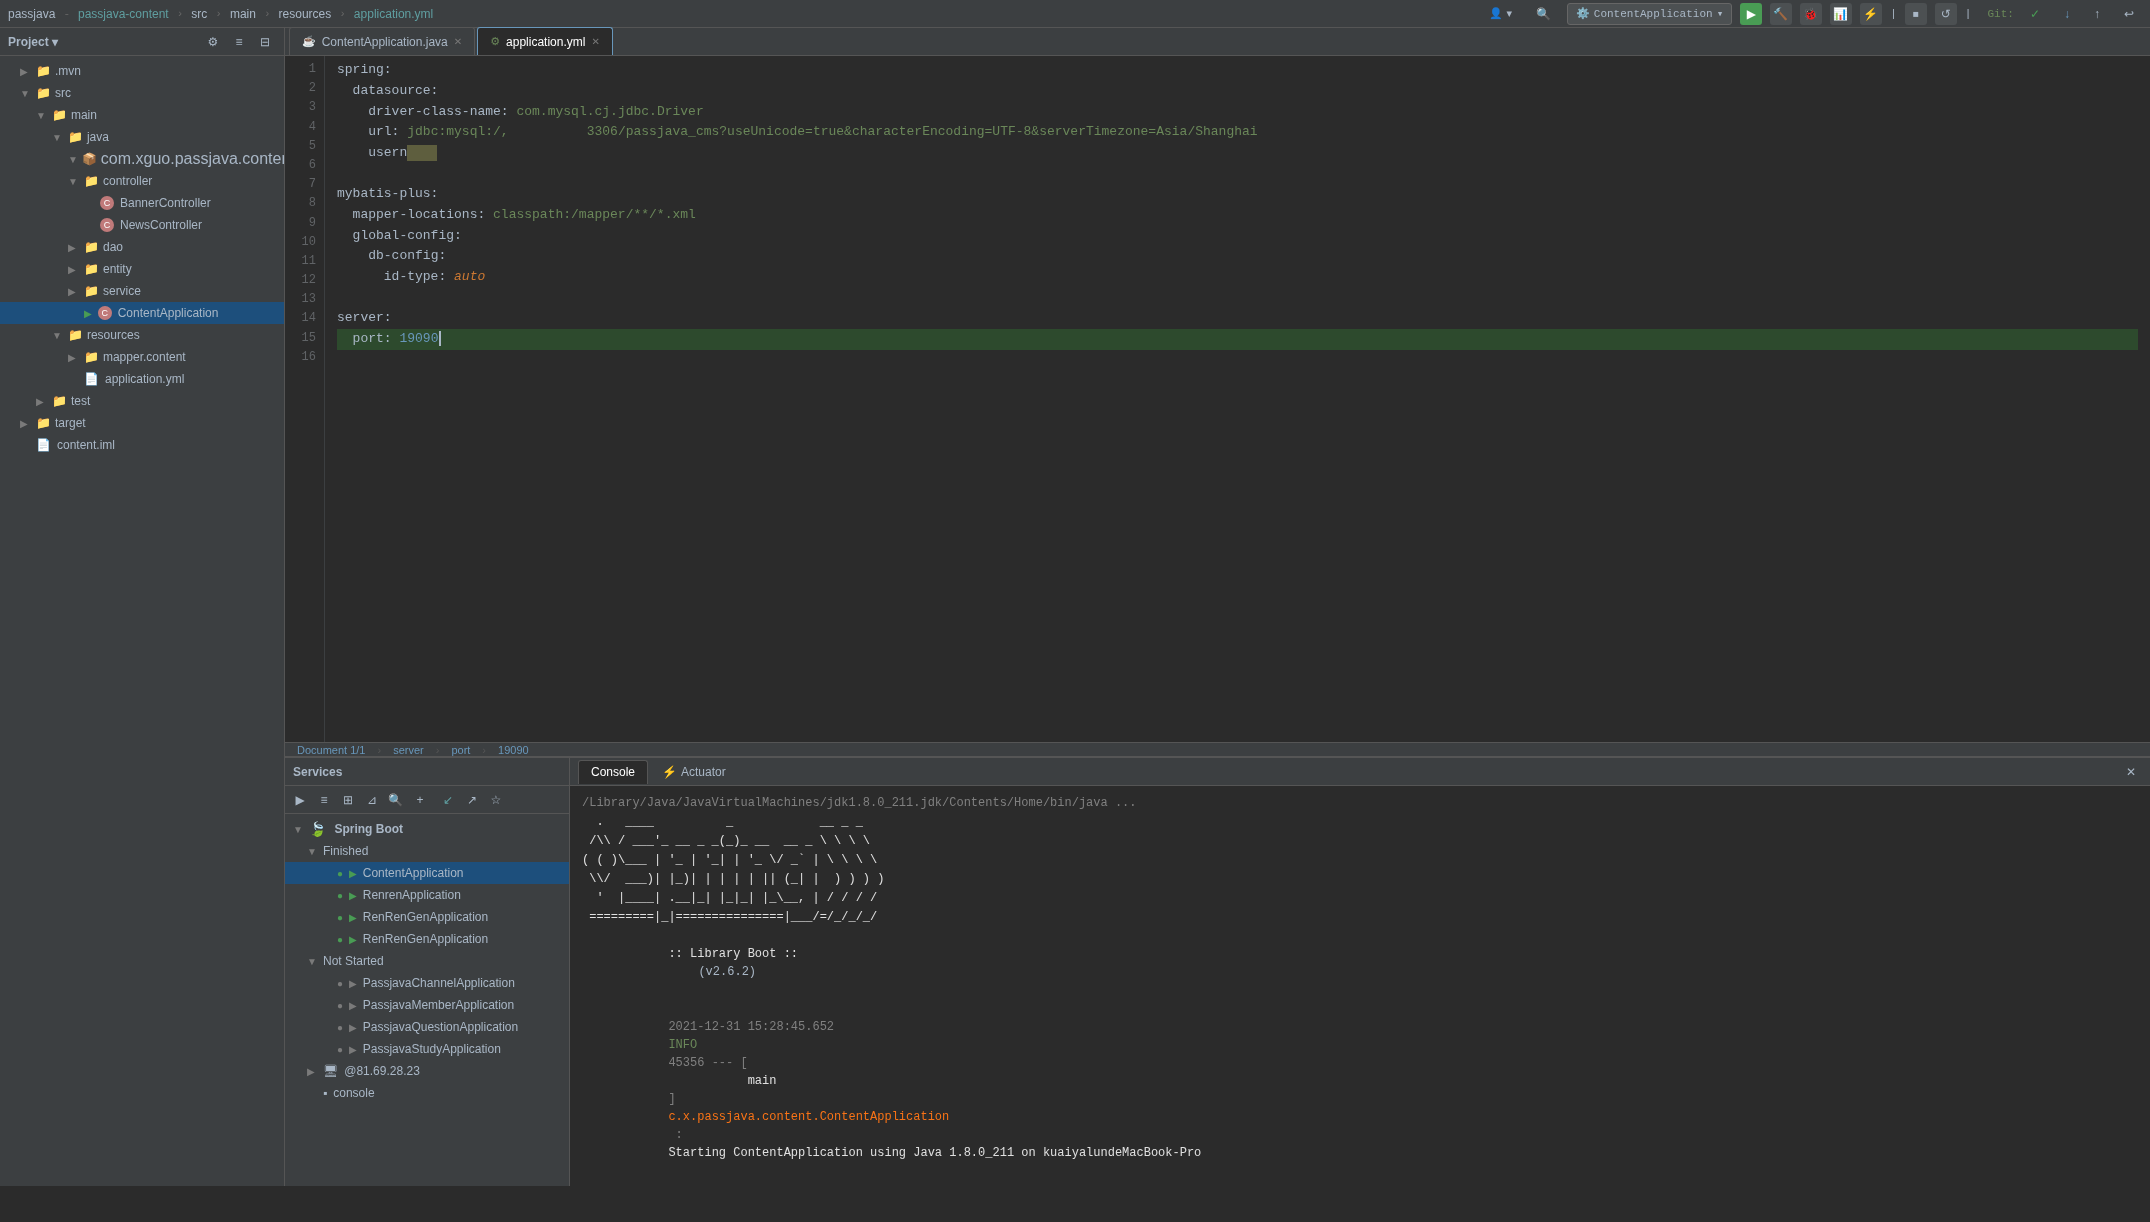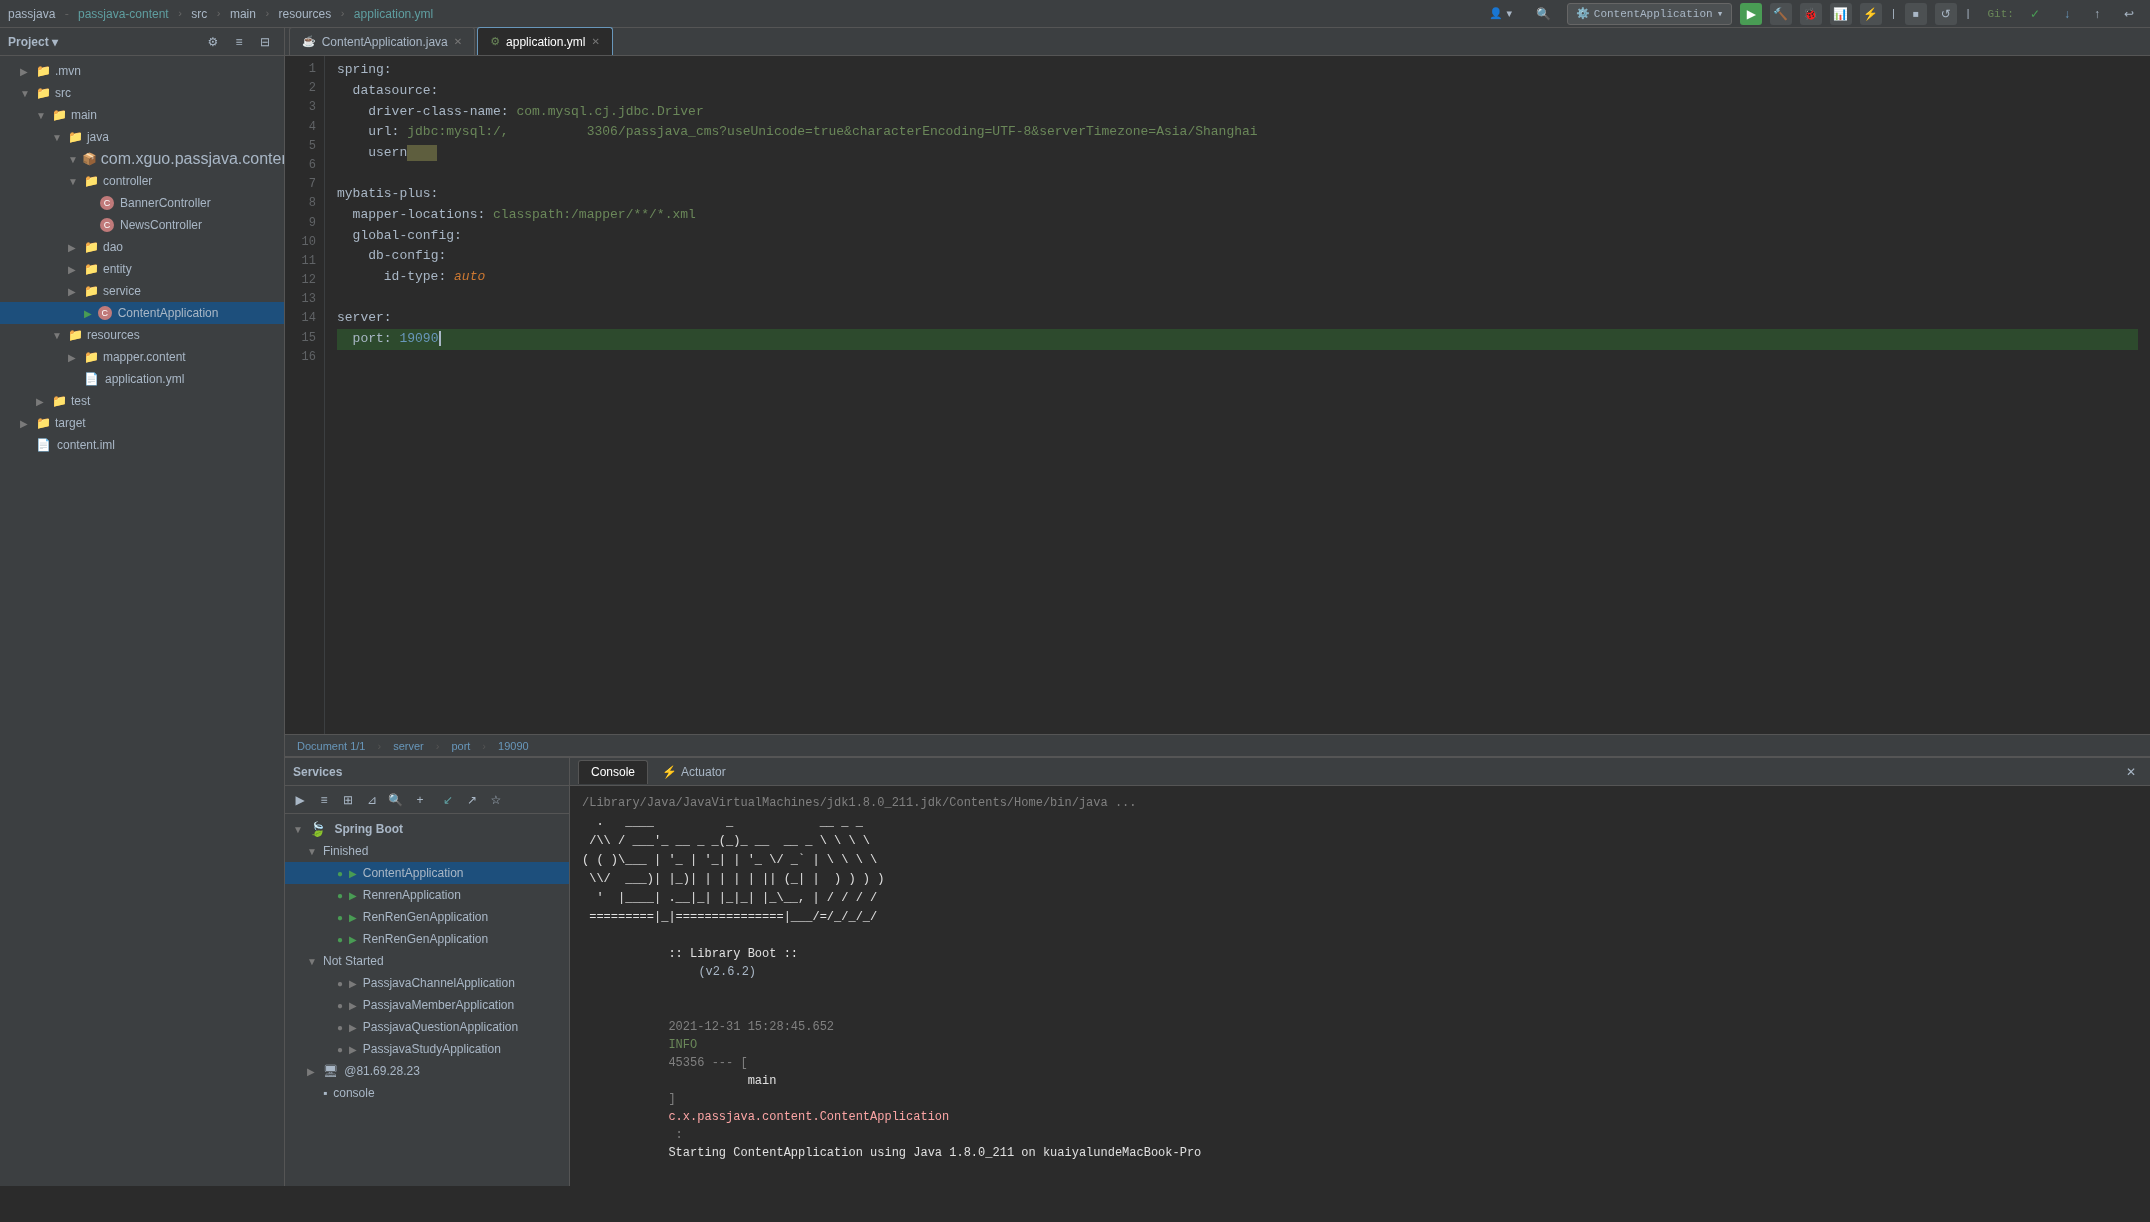--- a/index.html
+++ b/index.html
@@ -152,21 +152,21 @@
 
     
     .yaml-key { color: #a9b7c6; margin-top: 10px; }
     .yaml-value { color: #6a8759; }
     .yaml-string { color: #6a8759; }
     .yaml-number { color: #6897bb; }
     .highlight-line { background: #2d4a2d; }
 
     
     .breadcrumb-bar {
-      height: 22px;
+      height: 14px;
       background: #3c3f41;
       display: flex;
       align-items: center;
       padding: 0 12px;
       gap: 12px;
       border-top: 1px solid #555;
       font-size: 11px;
       font-family: Arial, sans-serif;
       color: #808080;
     }
@@ -278,21 +278,21 @@
       flex: 1;
       padding: 8px 12px;
       overflow-y: auto;
       font-family: 'Courier New', monospace;
       font-size: 12px;
       line-height: 1.5;
       color: #a9b7c6;
     }
     .console-line { white-space: pre-wrap; margin-bottom: 1px; }
     .console-gray { color: #808080; }
-    .console-blue { color: #fca5a5; text-align: center; }
+    .console-blue { color: #f97316; text-align: center; }
     .console-white { color: #e0e0e0; }
     .info-tag { color: #6a8759; }
   </style>
 </head>
 <body>
 
 <div class="top-bar">
   <span class="breadcrumb-item">passjava</span>
   <span class="breadcrumb-sep">-</span>
   <span class="breadcrumb-item breadcrumb-active">passjava-content</span>

